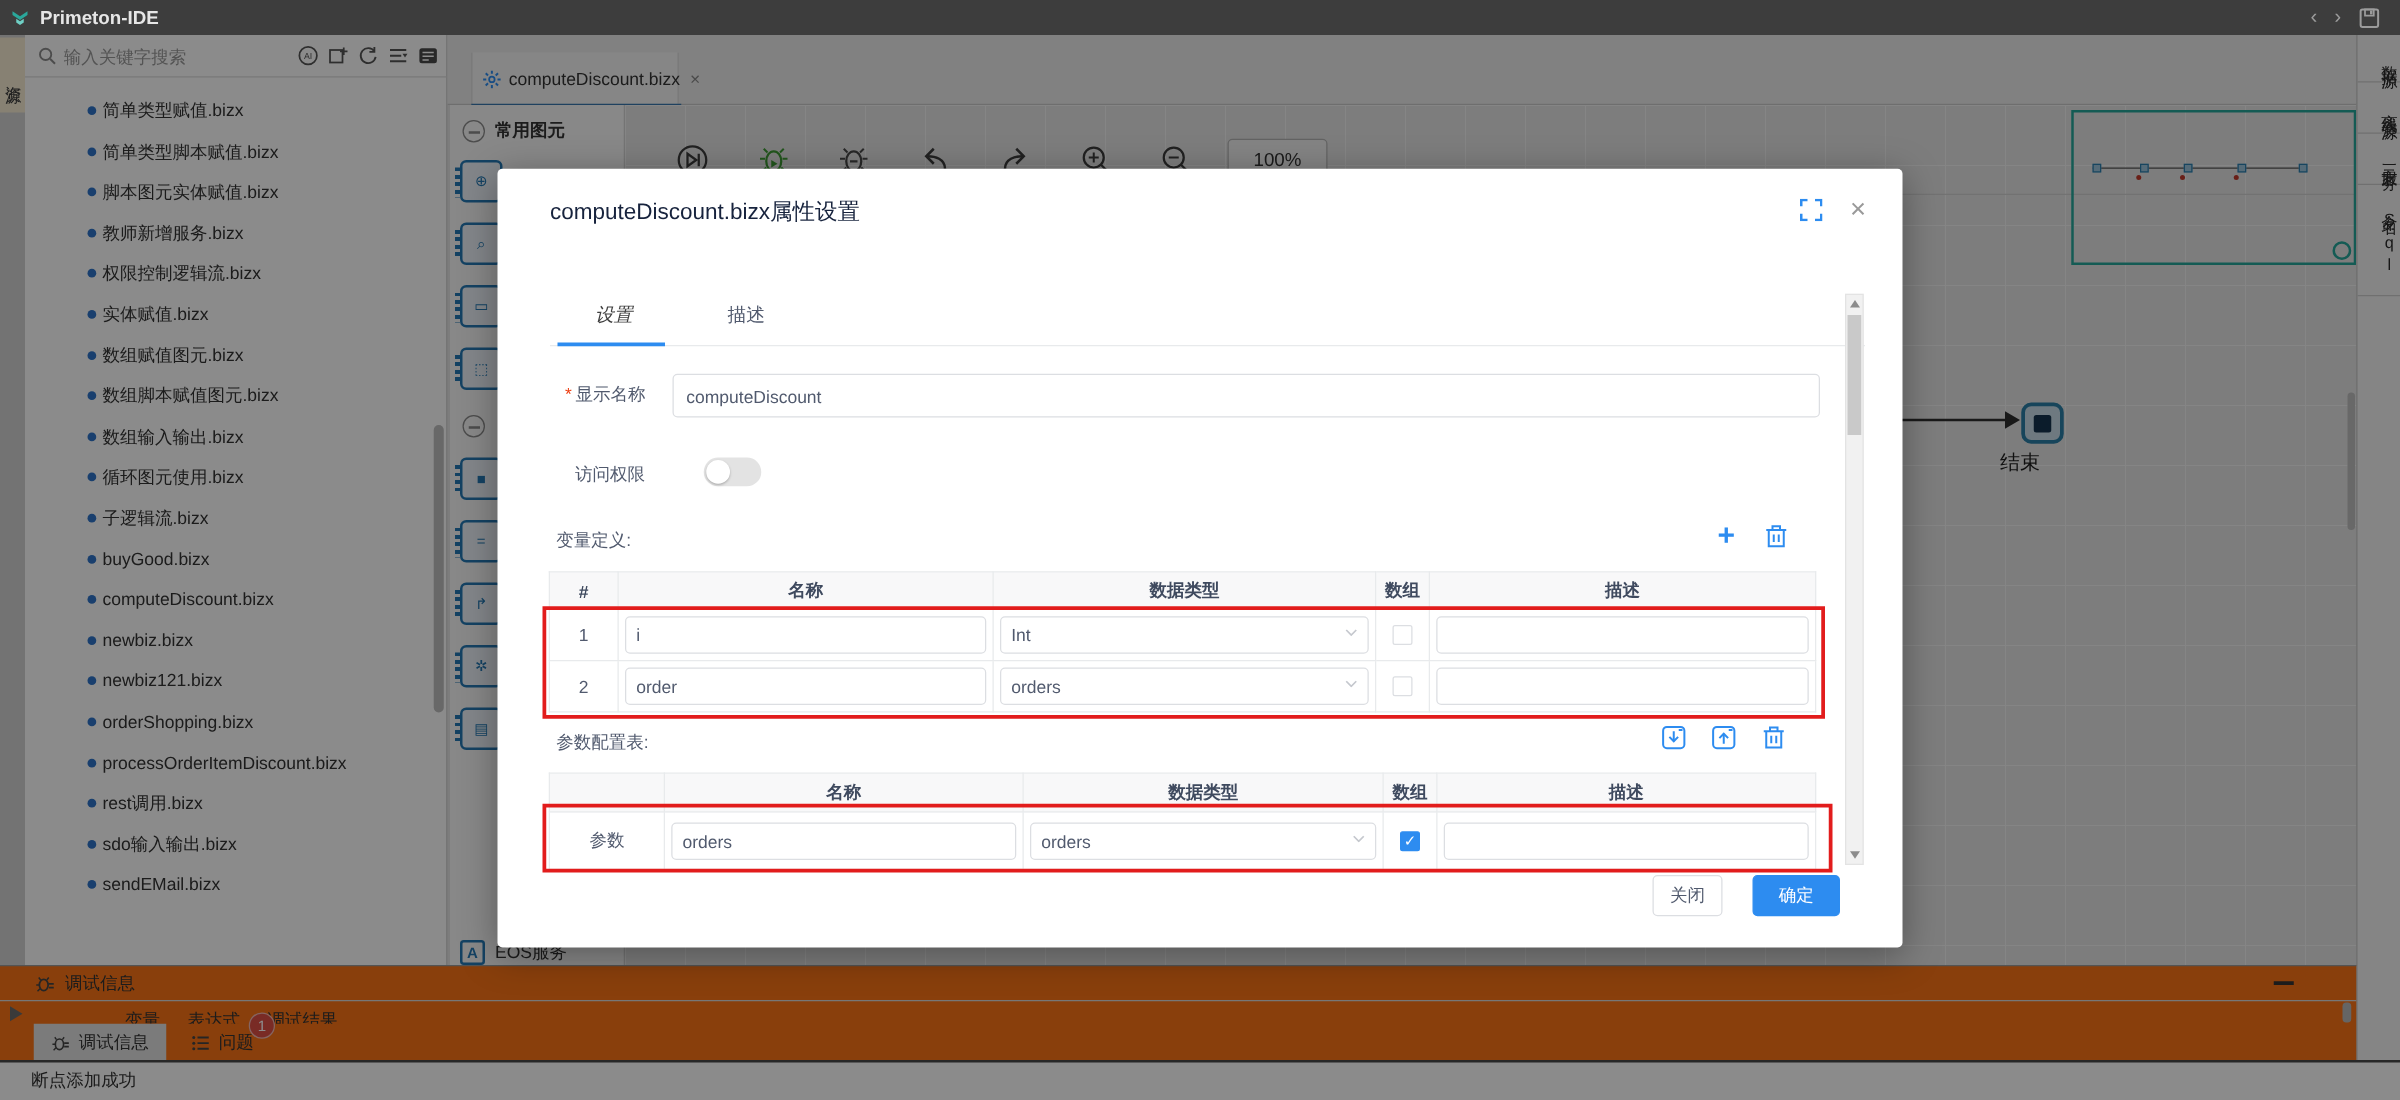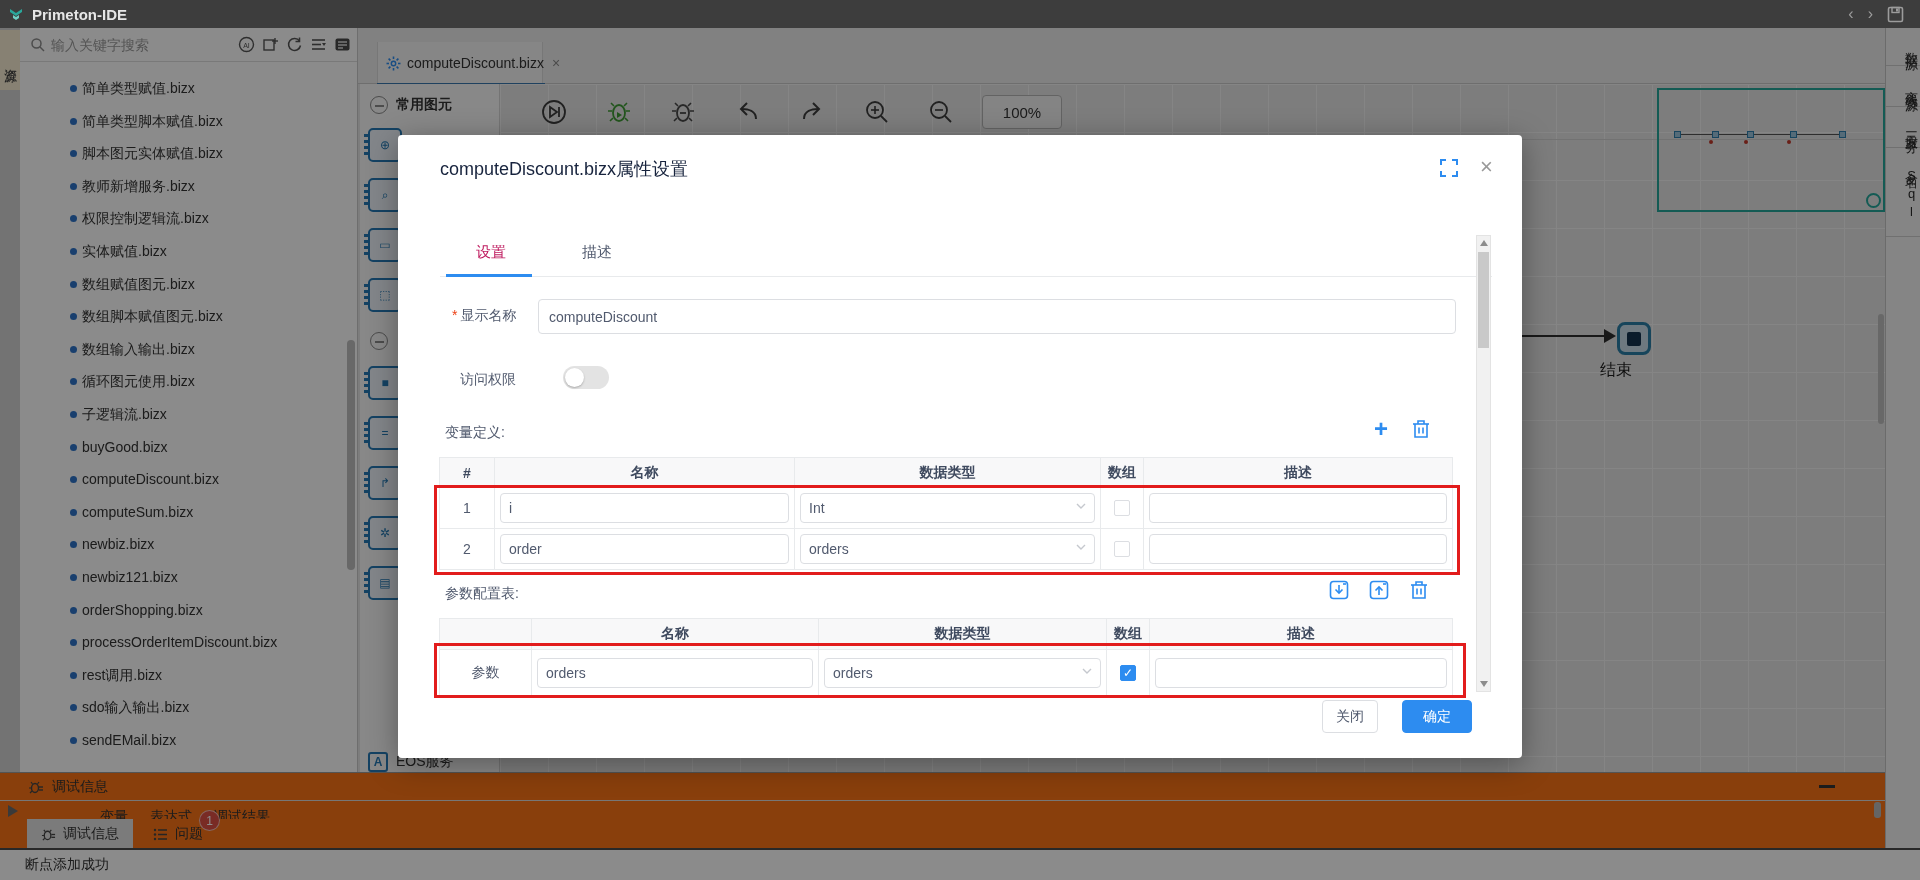--- a/index.html
+++ b/index.html
@@ -63,21 +63,21 @@
   .pal-sep::after { content:""; position:absolute; left:4px; top:8px; width:9px; height:1.5px; background:#8a8a8a; }
   .pal-footer { position:absolute; left:8px; bottom:0px; display:flex; align-items:center; gap:8px; font-size:14px; color:#333; }
   .pal-footer .abox { width:20px; height:20px; border:2px solid #2579b5; border-radius:3px; color:#2579b5;
     font-size:12px; font-weight:bold; display:flex; align-items:center; justify-content:center; }
 
   
   #canvas { position:absolute; left:142px; top:56px; width:1385px; height:688px; overflow:hidden;
     background:#e4e4e4;
     background-image:linear-gradient(#f3f3f3 1px, transparent 1px), linear-gradient(90deg,#f3f3f3 1px, transparent 1px);
     background-size:48px 48px; }
-  #cv-toolbar { position:absolute; left:0; top:0; width:100%; height:56px; border-bottom:1px solid #cfcfcf;text-decoration:underline; }
+  #cv-toolbar { position:absolute; left:0; top:16px; width:100%; height:56px; border-bottom:1px solid #cfcfcf;text-decoration:underline; }
   .cvt-ic { position:absolute; top:14px; width:28px; height:28px; color:#3c3c3c; display:flex; align-items:center; justify-content:center; }
   #zoom-box { position:absolute; left:482px; top:11px; width:80px; height:34px; border:1px solid #b5b5b5;
     border-radius:4px; background:#f1f1f1; font-size:15px; color:#333; display:flex; align-items:center; justify-content:center; }
   #minimap { position:absolute; left:1157px; top:4px; width:228px; height:124px; border:2px solid #26a69a; }
   #minimap .mmline { position:absolute; left:15px; top:44px; width:170px; height:1px; background:#555; }
   .mmnode { position:absolute; top:41px; width:7px; height:7px; background:#9cc3db; border:1px solid #2d7fae; }
   .mmdot { position:absolute; top:50px; width:4px; height:4px; border-radius:50%; background:#c0392b; }
   #mm-handle { position:absolute; right:2px; bottom:2px; width:15px; height:15px; border:2px solid #26a69a;
     border-radius:50%; background:#e4e4e4; }
   #flow-arrow { position:absolute; left:950px; top:251px; width:156px; height:2px; background:#2e2e2e; }
@@ -119,21 +119,21 @@
   #overlay { position:absolute; left:0; top:28px; width:1920px; height:852px; background:rgba(0,0,0,0.45); z-index:50; }
 
   
   #modal { position:absolute; left:398px; top:135px; width:1124px; height:623px; background:#fff; z-index:60;
     border-radius:4px; box-shadow:0 6px 30px rgba(0,0,0,.35); }
   #modal-title { position:absolute; left:42px; top:22px; font-size:18px; color:#17233d; }
   #modal-expand { position:absolute; left:1042px; top:24px; width:18px; height:18px; color:#2d8cf0; }
   #modal-close { position:absolute; left:1082px; top:19px; font-size:22px; color:#999; }
   .mtabs { position:absolute; left:0; top:108px; width:100%; height:34px; }
   .mtab { position:absolute; top:0; width:106px; text-align:center; font-size:15px; color:#515a6e; }
-  .mtab.t1 { left:40px; color:#be185d; }
+  .mtab.t1 { left:40px; color:#404040;font-style:italic; }
   .mtab.t2 { left:146px; }
   .mtab-underline { position:absolute; left:48px; top:31px; width:86px; height:3px; background:#2d8cf0; }
   .mtab-divider { position:absolute; left:42px; top:33px; width:1052px; height:1px; background:#e8eaec; }
 
   .frm-label { position:absolute; font-size:14px; color:#515a6e; }
   .req { color:#ed4014; margin-right:3px; }
   #name-input { position:absolute; left:140px; top:164px; width:918px; height:35px; border:1px solid #dcdee2;
     border-radius:4px; font-size:14px; color:#515a6e; padding:0 10px; outline:none;
     font-family:"Liberation Sans",sans-serif; background:#fff; }
   #access-toggle { position:absolute; left:165px; top:231px; width:46px; height:23px; background:#e3e3e3;
@@ -265,21 +265,20 @@
       <li>教师新增服务.bizx</li>
       <li>权限控制逻辑流.bizx</li>
       <li>实体赋值.bizx</li>
       <li>数组赋值图元.bizx</li>
       <li>数组脚本赋值图元.bizx</li>
       <li>数组输入输出.bizx</li>
       <li>循环图元使用.bizx</li>
       <li>子逻辑流.bizx</li>
       <li>buyGood.bizx</li>
       <li>computeDiscount.bizx</li>
-      <li>computeSum.bizx</li>
       <li>newbiz.bizx</li>
       <li>newbiz121.bizx</li>
       <li>orderShopping.bizx</li>
       <li>processOrderItemDiscount.bizx</li>
       <li>rest调用.bizx</li>
       <li>sdo输入输出.bizx</li>
       <li>sendEMail.bizx</li>
     </ul>
     <div id="list-scroll"></div>
   </div>

